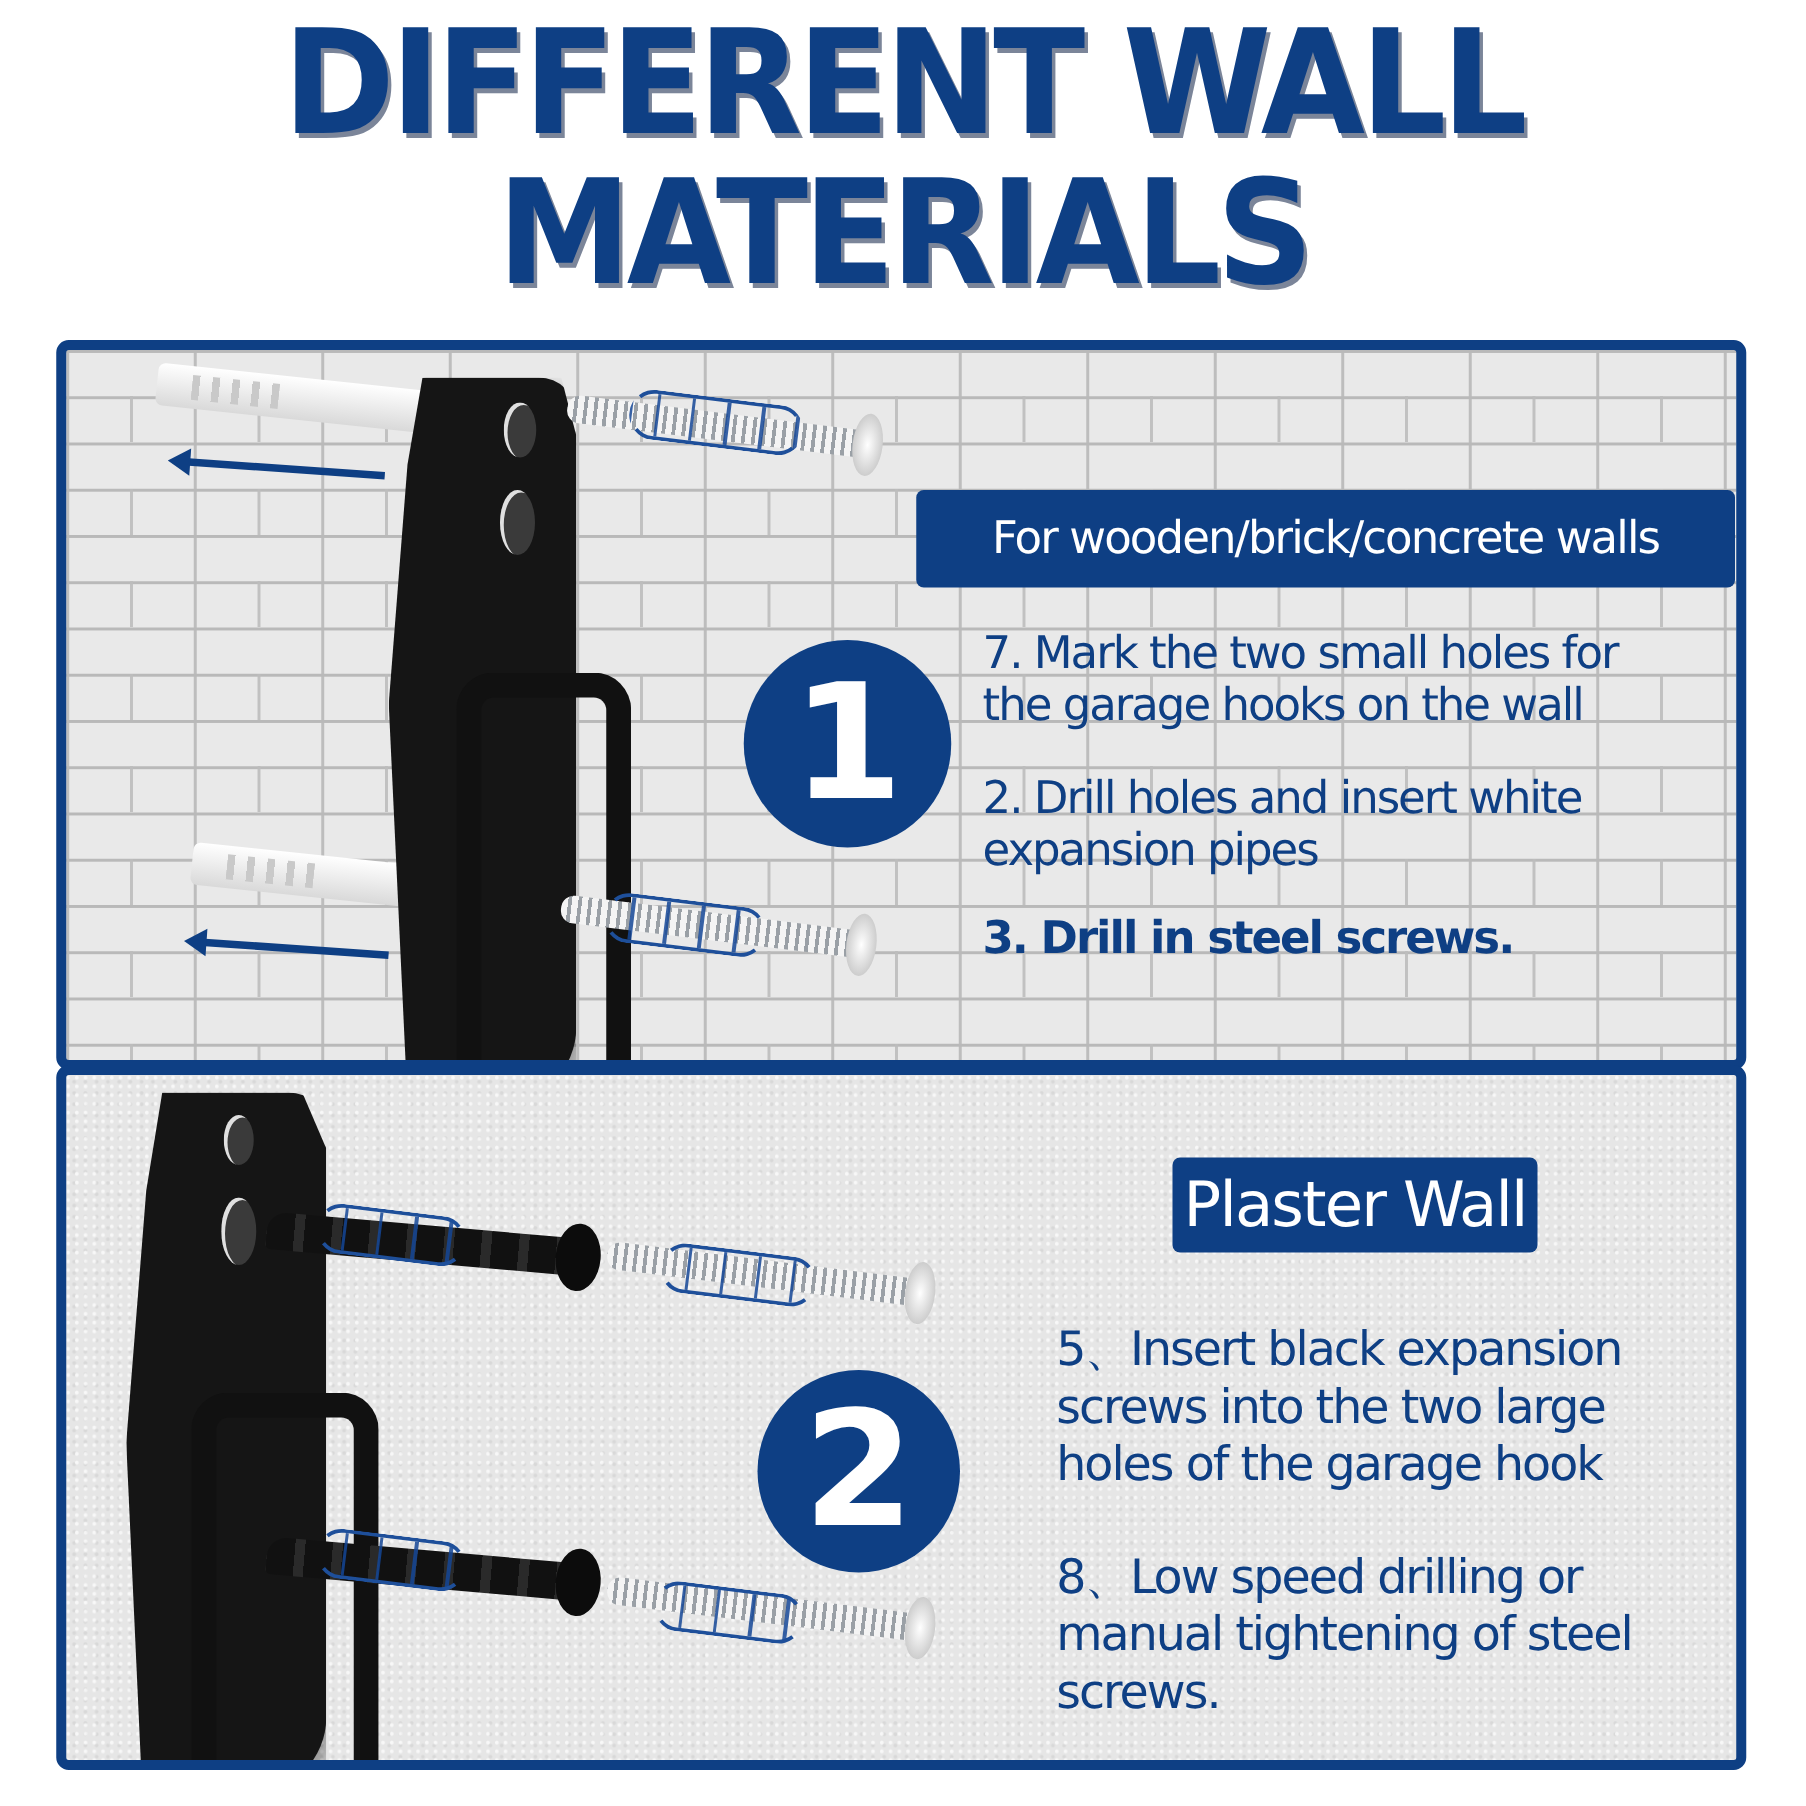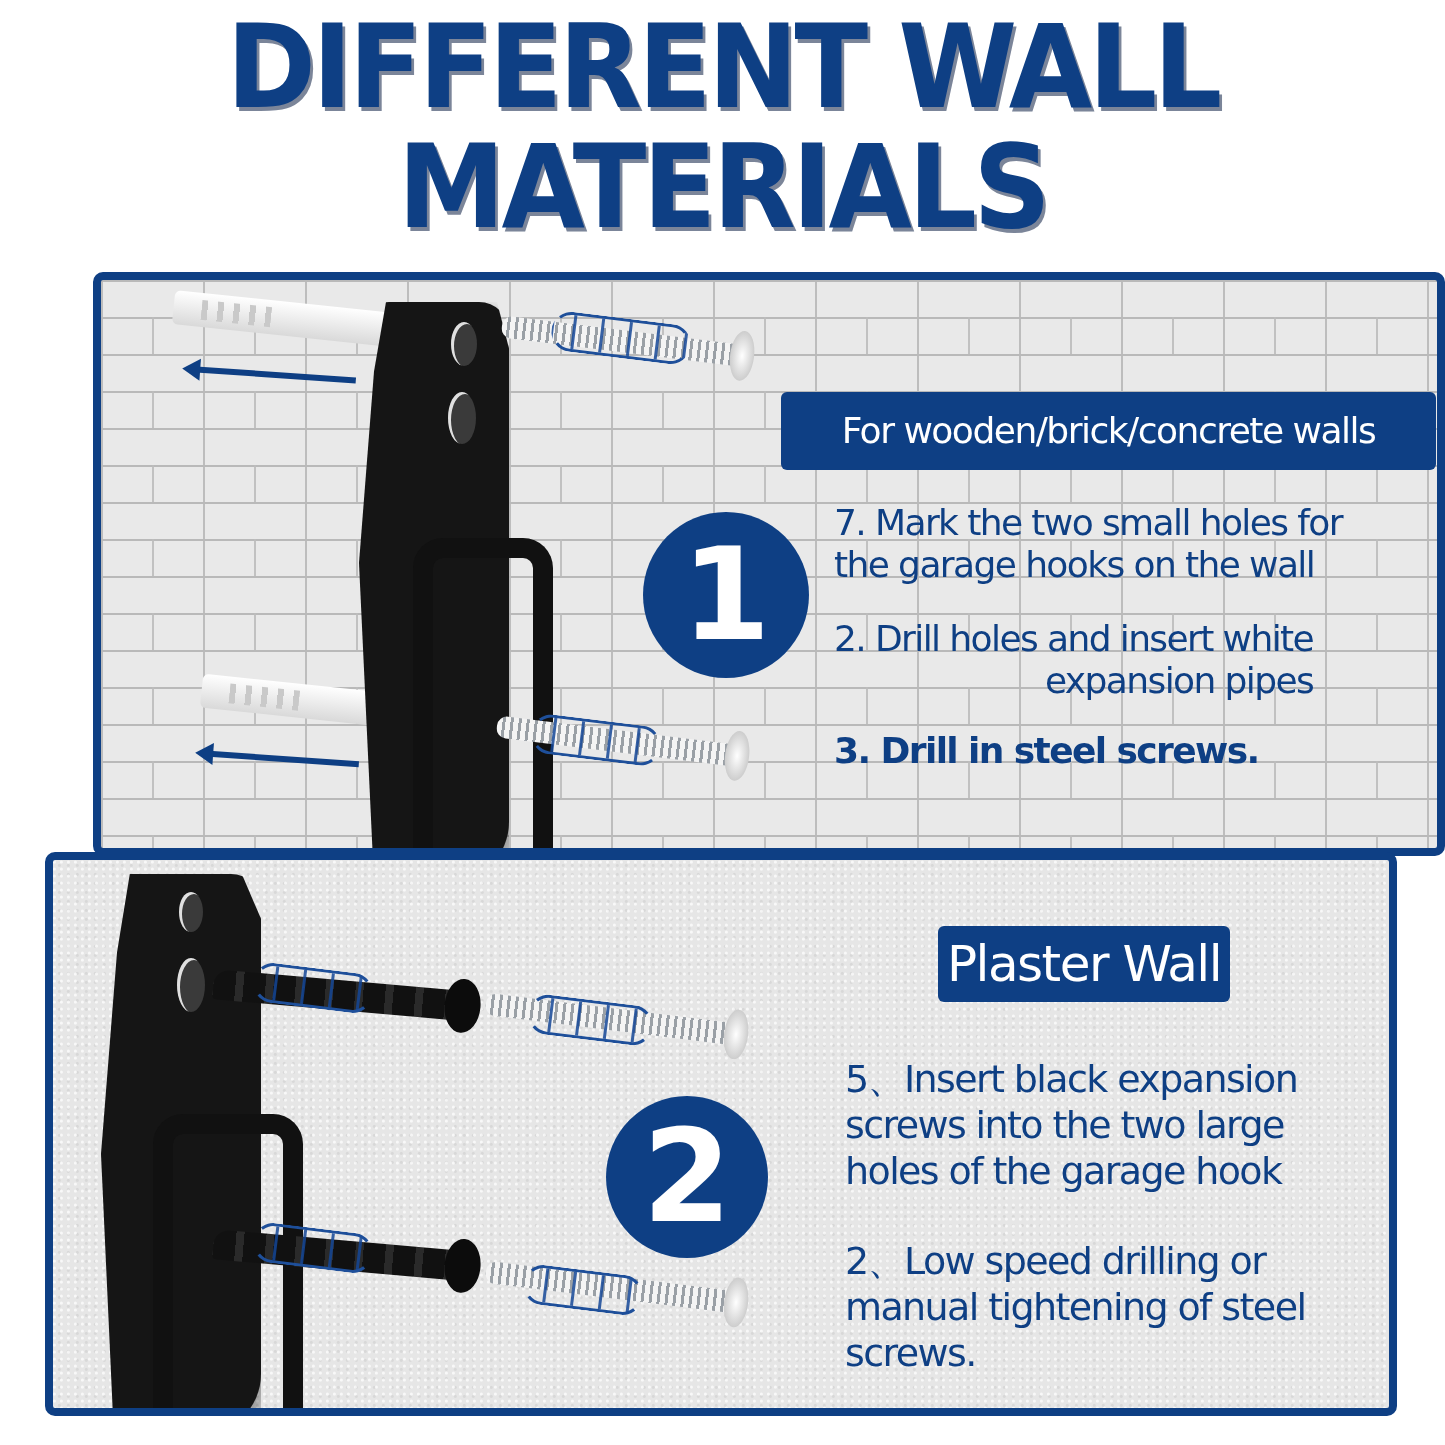--- a/index.html
+++ b/index.html
@@ -19,21 +19,20 @@
     position: absolute; left: 45px; width: 1352px;
     border: 8px solid #0e3f84; border-radius: 10px; overflow: hidden;
   }
   .panel.brick {
     top: 272px; height: 584px;
     background-color: #e9e9e9;
     background-image:
       linear-gradient(#b9b9b9 2px, transparent 2px),
       linear-gradient(90deg, #bdbdbd 2px, transparent 2px);
     background-size: 100% 37px, 102px 74px;
-    margin-left: 48px;
   }
   .panel.brick .bricks-offset {
     position: absolute; inset: 0;
     background-image: linear-gradient(90deg, transparent 51px, #bdbdbd 51px, #bdbdbd 53px, transparent 53px);
     background-size: 102px 74px; background-position: 0 37px;
     -webkit-mask-image: repeating-linear-gradient(transparent 0 37px, #000 37px 74px);
     mask-image: repeating-linear-gradient(transparent 0 37px, #000 37px 74px);
     opacity: 0.9;
   }
   .panel.plaster {
@@ -111,21 +110,21 @@
   <div class="spin" style="left:450px; top:38px; width:140px;"></div>
   <div class="screw" style="left:395px; top:450px; width:240px;"></div>
   <div class="spin" style="left:430px; top:440px; width:130px;"></div>
 
   <div class="label-box label-wood">For wooden/brick/concrete walls</div>
   <div class="step-circle circle1">1</div>
 
   <div class="steps steps1">
     <div class="s" style="top:0;">7.  Mark the two small holes for
 the garage hooks on the wall</div>
-    <div class="s" style="top:116px;text-align:right;"> 2. Drill holes and insert white
+    <div class="s" style="top:116px;"> 2. Drill holes and insert white
  expansion pipes</div>
     <div class="s" style="top:228px;font-weight:bold;">3.  Drill in steel screws.</div>
   </div>
 </div>
 
 <div class="panel plaster">
   <div class="plate" style="left:48px; top:14px; width:160px; height:560px; clip-path:polygon(18% 0,88% 0,100% 8%,100% 100%,8% 100%,0 50%,10% 14%);"></div>
   <div class="hole" style="left:126px; top:32px; width:24px; height:40px;"></div>
   <div class="hole" style="left:124px; top:98px; width:28px; height:54px;"></div>
   <div class="ubar" style="left:100px; top:254px; width:150px; height:320px;"></div>
@@ -140,17 +139,17 @@
   <div class="screw" style="left:432px; top:416px; width:250px;"></div>
   <div class="spin" style="left:470px; top:410px; width:120px;"></div>
 
   <div class="label-box label-plaster">Plaster Wall</div>
   <div class="step-circle circle2">2</div>
 
   <div class="steps steps2">
     <div class="s" style="top:0;">5、Insert black expansion
 screws into the two large
 holes of the garage hook</div>
-    <div class="s" style="top:182px;">2、Low speed drilling or
+    <div class="s" style="top:182px;">8、Low speed drilling or
 manual tightening of steel
 screws.</div>
   </div>
 </div>
 
 </body></html>

